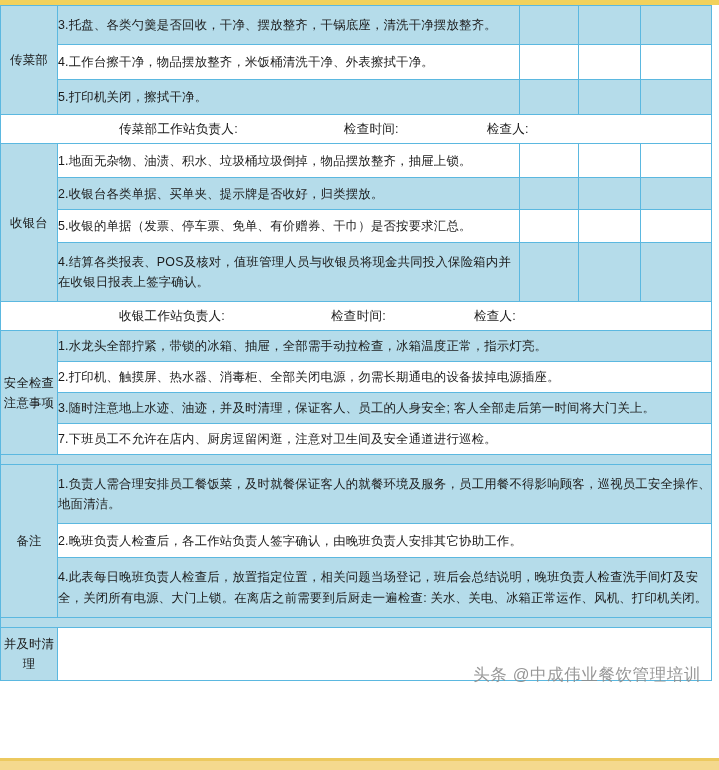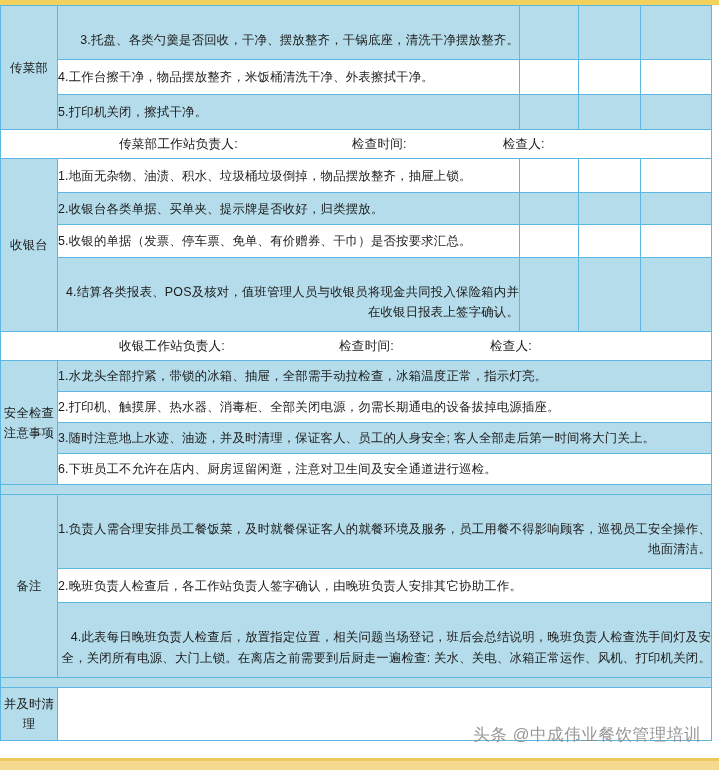--- a/index.html
+++ b/index.html
@@ -65,38 +65,37 @@
     font-size:12.6px;
     line-height:1.5;
     padding:2px 3px;
   }
 
   
   td.item{
     padding:7px 9px 7px 11px;
     text-align:left;
   }
-  td.item.tall{padding-top:24px;padding-bottom:9px;text-align:right;}
+  td.item.tall{padding-top:9px;padding-bottom:9px;}
 
   
   td.check{background:#b5dcea;}
   td.check.white{background:#ffffff;}
 
   
   td.sign{
     background:#ffffff;
     padding:8px 0 9px 0;
     height:28px;
   }
   .sign-row{
     display:flex;
     align-items:center;
     font-size:12.6px;
     color:#1b1b1b;
-    gap:8px;
   }
   .sign-a{margin-left:118px;}
   .sign-b{margin-left:106px;}
   .sign-c{margin-left:88px;}
 
   
   .gutter{
     height:9px;
     background:#b5dcea;
     border-left:1px solid #5bb8e0;
@@ -204,21 +203,21 @@
         <td class="label" rowspan="4">安全检查注意事项</td>
         <td class="item fill-blue" colspan="4" style="height:30px">1.水龙头全部拧紧，带锁的冰箱、抽屉，全部需手动拉检查，冰箱温度正常，指示灯亮。</td>
       </tr>
       <tr>
         <td class="item fill-white" colspan="4" style="height:30px">2.打印机、触摸屏、热水器、消毒柜、全部关闭电源，勿需长期通电的设备拔掉电源插座。</td>
       </tr>
       <tr>
         <td class="item fill-blue" colspan="4" style="height:30px">3.随时注意地上水迹、油迹，并及时清理，保证客人、员工的人身安全; 客人全部走后第一时间将大门关上。</td>
       </tr>
       <tr>
-        <td class="item fill-white" colspan="4" style="height:30px">6.下班员工不允许在店内、厨房逗留闲逛，注意对卫生间及安全通道进行巡检。</td>
+        <td class="item fill-white" colspan="4" style="height:30px">7.下班员工不允许在店内、厨房逗留闲逛，注意对卫生间及安全通道进行巡检。</td>
       </tr>
 
       <tr>
         <td class="gutter" colspan="5"></td>
       </tr>
 
       <tr>
         <td class="label" rowspan="3">备注</td>
         <td class="item tall fill-blue" colspan="4">1.负责人需合理安排员工餐饭菜，及时就餐保证客人的就餐环境及服务，员工用餐不得影响顾客，巡视员工安全操作、地面清洁。</td>
       </tr>

